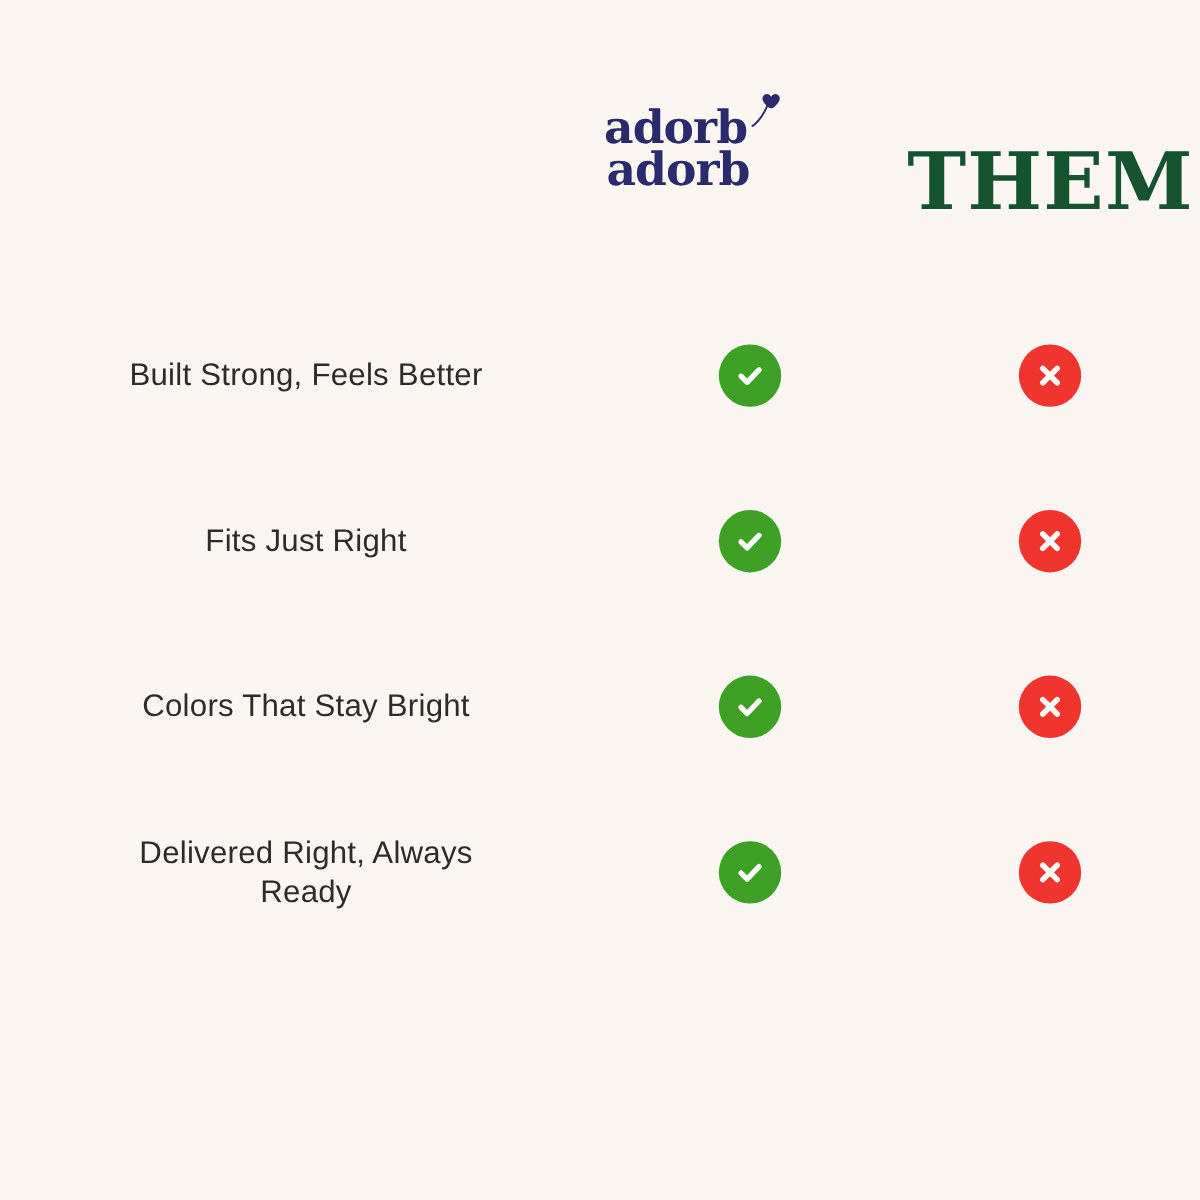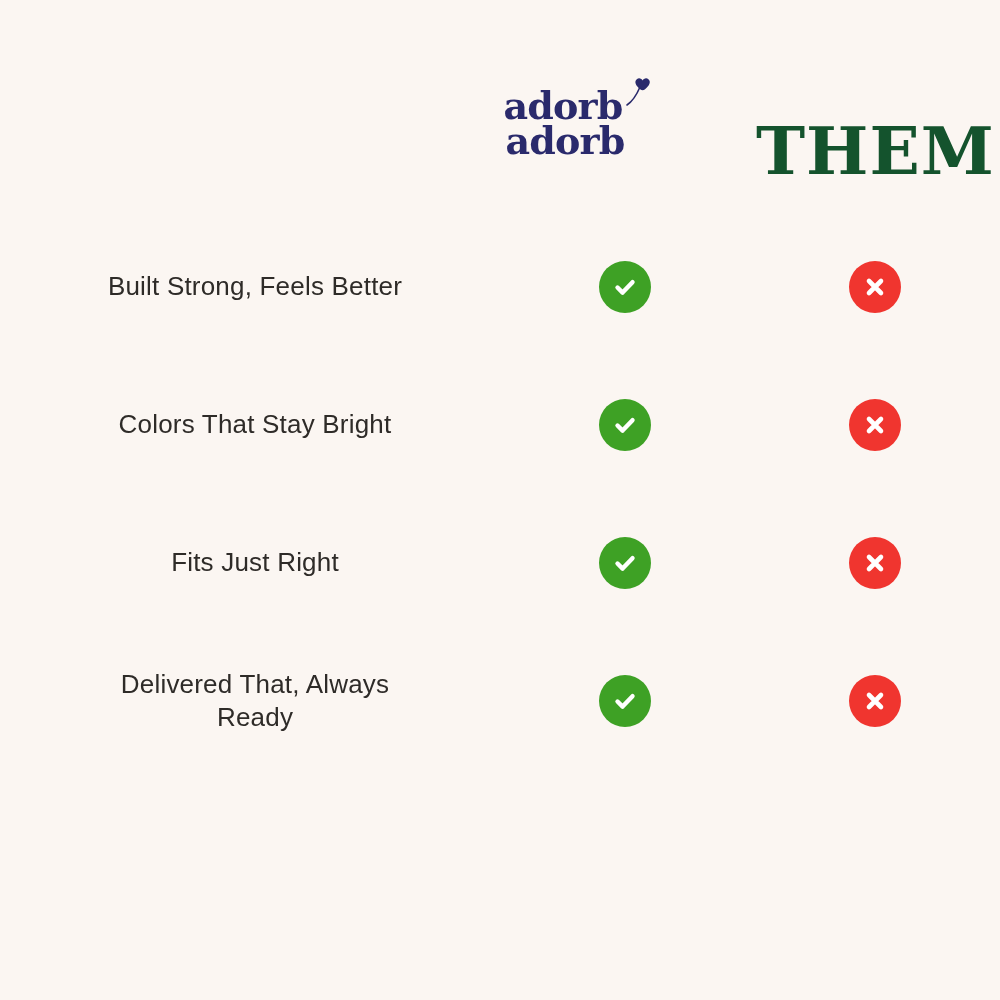--- a/index.html
+++ b/index.html
@@ -80,21 +80,21 @@
     font-weight: bold;
     font-size: 66px;
     letter-spacing: 1px;
     color: #14532d;
     line-height: 1;
   }
 
   
   .rows {
     position: absolute;
-    top: 218px;
+    top: 244px;
     left: 0;
     width: 1000px;
     height: 700px;
   }
 
   .feature-row {
     position: relative;
     width: 1000px;
     height: 138px;
     display: flex;
@@ -189,62 +189,62 @@
         <span class="mark-icon cross">
           <svg width="30" height="30" viewBox="0 0 30 30">
             <path d="M9 9 L21 21 M21 9 L9 21" stroke="#FFFFFF" stroke-width="4.6" fill="none" stroke-linecap="round"></path>
           </svg>
         </span>
       </div>
     </div>
 
     <div class="feature-row">
       <div class="row-label-cell">
+        <div class="row-label">Fits Just Right</div>
+      </div>
+      <div class="row-mark-cell">
+        <span class="mark-icon check">
+          <svg width="30" height="30" viewBox="0 0 30 30">
+            <path d="M7.5 15.5 L12.6 20.6 L22.5 10.2" stroke="#FFFFFF" stroke-width="4.4" fill="none" stroke-linecap="round" stroke-linejoin="round"></path>
+          </svg>
+        </span>
+      </div>
+      <div class="row-mark-cell">
+        <span class="mark-icon cross">
+          <svg width="30" height="30" viewBox="0 0 30 30">
+            <path d="M9 9 L21 21 M21 9 L9 21" stroke="#FFFFFF" stroke-width="4.6" fill="none" stroke-linecap="round"></path>
+          </svg>
+        </span>
+      </div>
+    </div>
+
+    <div class="feature-row">
+      <div class="row-label-cell">
         <div class="row-label">Colors That Stay Bright</div>
       </div>
       <div class="row-mark-cell">
         <span class="mark-icon check">
           <svg width="30" height="30" viewBox="0 0 30 30">
             <path d="M7.5 15.5 L12.6 20.6 L22.5 10.2" stroke="#FFFFFF" stroke-width="4.4" fill="none" stroke-linecap="round" stroke-linejoin="round"></path>
           </svg>
         </span>
       </div>
       <div class="row-mark-cell">
         <span class="mark-icon cross">
           <svg width="30" height="30" viewBox="0 0 30 30">
             <path d="M9 9 L21 21 M21 9 L9 21" stroke="#FFFFFF" stroke-width="4.6" fill="none" stroke-linecap="round"></path>
           </svg>
         </span>
       </div>
     </div>
 
-    <div class="feature-row">
-      <div class="row-label-cell">
-        <div class="row-label">Fits Just Right</div>
-      </div>
-      <div class="row-mark-cell">
-        <span class="mark-icon check">
-          <svg width="30" height="30" viewBox="0 0 30 30">
-            <path d="M7.5 15.5 L12.6 20.6 L22.5 10.2" stroke="#FFFFFF" stroke-width="4.4" fill="none" stroke-linecap="round" stroke-linejoin="round"></path>
-          </svg>
-        </span>
-      </div>
-      <div class="row-mark-cell">
-        <span class="mark-icon cross">
-          <svg width="30" height="30" viewBox="0 0 30 30">
-            <path d="M9 9 L21 21 M21 9 L9 21" stroke="#FFFFFF" stroke-width="4.6" fill="none" stroke-linecap="round"></path>
-          </svg>
-        </span>
-      </div>
-    </div>
-
-
-    <div class="feature-row">
-      <div class="row-label-cell">
-        <div class="row-label" style="max-width:340px;">Delivered That, Always Ready</div>
+
+    <div class="feature-row">
+      <div class="row-label-cell">
+        <div class="row-label" style="max-width:340px;">Delivered Right, Always Ready</div>
       </div>
       <div class="row-mark-cell">
         <span class="mark-icon check">
           <svg width="30" height="30" viewBox="0 0 30 30">
             <path d="M7.5 15.5 L12.6 20.6 L22.5 10.2" stroke="#FFFFFF" stroke-width="4.4" fill="none" stroke-linecap="round" stroke-linejoin="round"></path>
           </svg>
         </span>
       </div>
       <div class="row-mark-cell">
         <span class="mark-icon cross">

